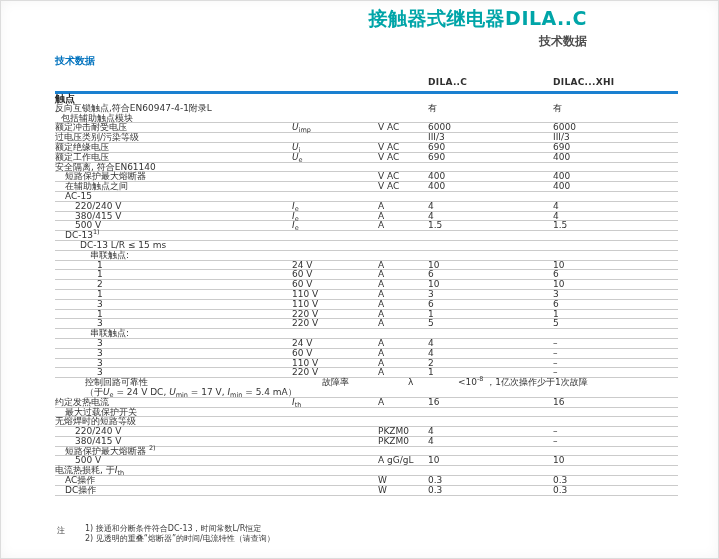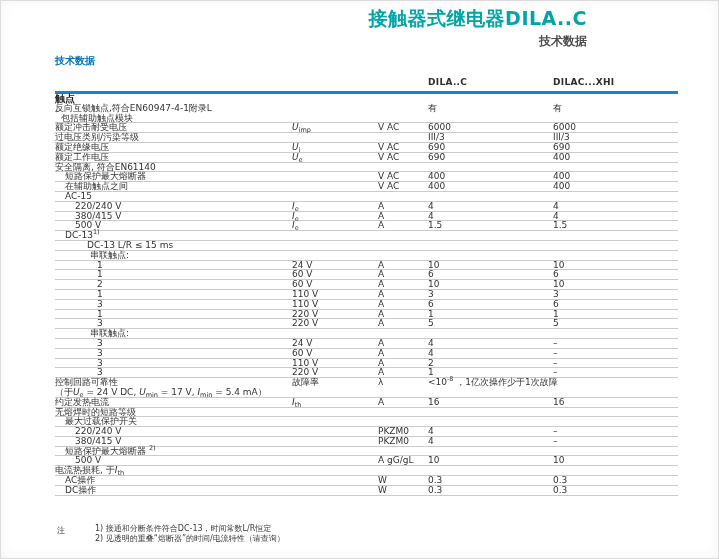--- a/index.html
+++ b/index.html
@@ -19,36 +19,36 @@
   .section-label { position:absolute; left:55px; top:54px; font-size:10px; font-weight:bold; }
   
   .table { position:absolute; left:55px; top:70px; width:623px; font-size:9px; }
   .col-headers { position:relative; height:21px; }
   .col-headers .colh { position:absolute; bottom:4px; font-weight:bold; font-size:9px; letter-spacing:0.3px; color:#2f2f2f; white-space:nowrap; }
   .colh.c1 { left:373px; }
   .colh.c2 { left:498px; }
   .blue-rule { height:3px; }
   #table-body { margin-top:0; }
   .row { position:relative; height:9.8px; line-height:9.6px; white-space:nowrap; }
-  .row.h2 { height:19.6px; }
+  .row.h2 { height:19.6px;margin-left:30px; }
   .row.sep { border-bottom:1px solid #cbcbcb; }
   .cell { position:absolute; top:0; white-space:nowrap; color:#333333; }
   .cell.lbl2 { top:9.6px; }
   .cell.sym { left:237px; }
   .cell.unit { left:323px; }
   .cell.v1 { left:373px; }
   .cell.v2 { left:498px; }
   .row .b { font-weight:bold; font-size:10px; color:#1f1f1f; }
   sup { font-size:6.5px; vertical-align:4px; line-height:0; }
   sub { font-size:6.5px; vertical-align:-2px; line-height:0; }
   i { font-style:italic; }
   
   .notes { position:absolute; left:55px; top:524px; font-size:8px; color:#3c3c3c; }
   .note-label { position:absolute; left:2px; top:1px; }
-  .note-lines { margin-left:40px; line-height:9.5px; }
+  .note-lines { margin-left:30px; line-height:9.5px; }
 </style>
 </head>
 <body>
 
 <div class="page">
 
   <div class="doc-header">
     <div class="doc-title" style="color: rgb(0, 165, 168);">接触器式继电器DILA..C</div>
     <div class="doc-subtitle" style="color: rgb(77, 77, 77);">技术数据</div>
   </div>
@@ -135,21 +135,21 @@
           <div class="cell lbl" style="left: 20px;">500 V</div>
           <div class="cell sym"><i>I</i><sub>e</sub></div>
           <div class="cell unit">A</div>
           <div class="cell v1">1.5</div>
           <div class="cell v2">1.5</div>
         </div>
         <div class="row sep">
           <div class="cell lbl" style="left: 10px;">DC-13<sup>1)</sup></div>
         </div>
         <div class="row sep">
-          <div class="cell lbl" style="left: 32px;">DC-13 L/R ≤ 15 ms</div>
+          <div class="cell lbl" style="left: 25px;">DC-13 L/R ≤ 15 ms</div>
         </div>
         <div class="row sep">
           <div class="cell lbl" style="left: 35px;">串联触点:</div>
         </div>
         <div class="row sep">
           <div class="cell lbl" style="left: 42px;">1</div>
           <div class="cell sym">24 V</div>
           <div class="cell unit">A</div>
           <div class="cell v1">10</div>
           <div class="cell v2">10</div>
@@ -235,24 +235,24 @@
           <div class="cell v1">&lt;10<sup>-8</sup> ，1亿次操作少于1次故障</div>
         </div>
         <div class="row sep">
           <div class="cell lbl" style="left: 0px;">约定发热电流</div>
           <div class="cell sym"><i>I</i><sub>th</sub></div>
           <div class="cell unit">A</div>
           <div class="cell v1">16</div>
           <div class="cell v2">16</div>
         </div>
         <div class="row sep">
+          <div class="cell lbl" style="left: 10px;">最大过载保护开关</div>
+        </div>
+        <div class="row sep">
           <div class="cell lbl" style="left: 0px;">无熔焊时的短路等级</div>
-        </div>
-        <div class="row sep">
-          <div class="cell lbl" style="left: 10px;">最大过载保护开关</div>
         </div>
         <div class="row sep">
           <div class="cell lbl" style="left: 20px;">220/240 V</div>
           <div class="cell unit">PKZM0</div>
           <div class="cell v1">4</div>
           <div class="cell v2">–</div>
         </div>
         <div class="row sep">
           <div class="cell lbl" style="left: 20px;">380/415 V</div>
           <div class="cell unit">PKZM0</div>

